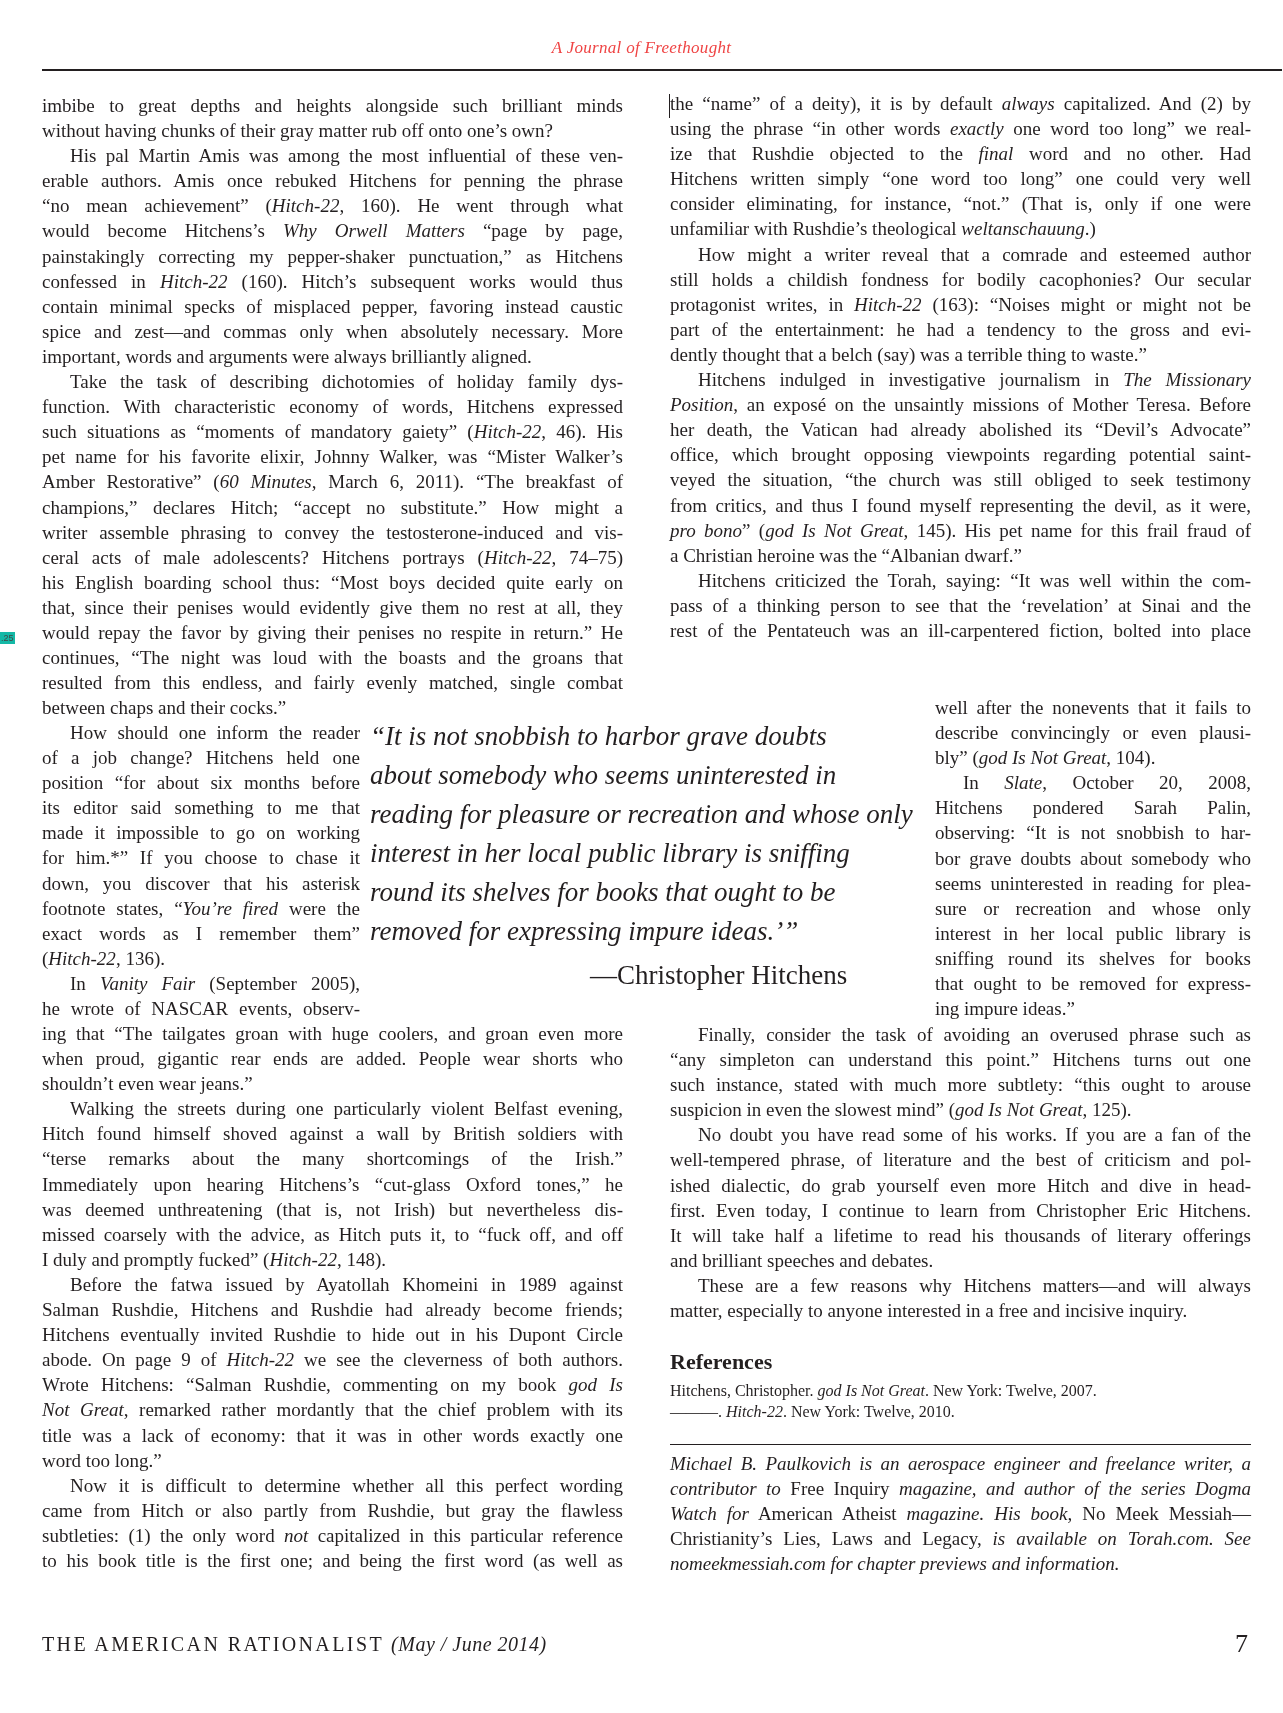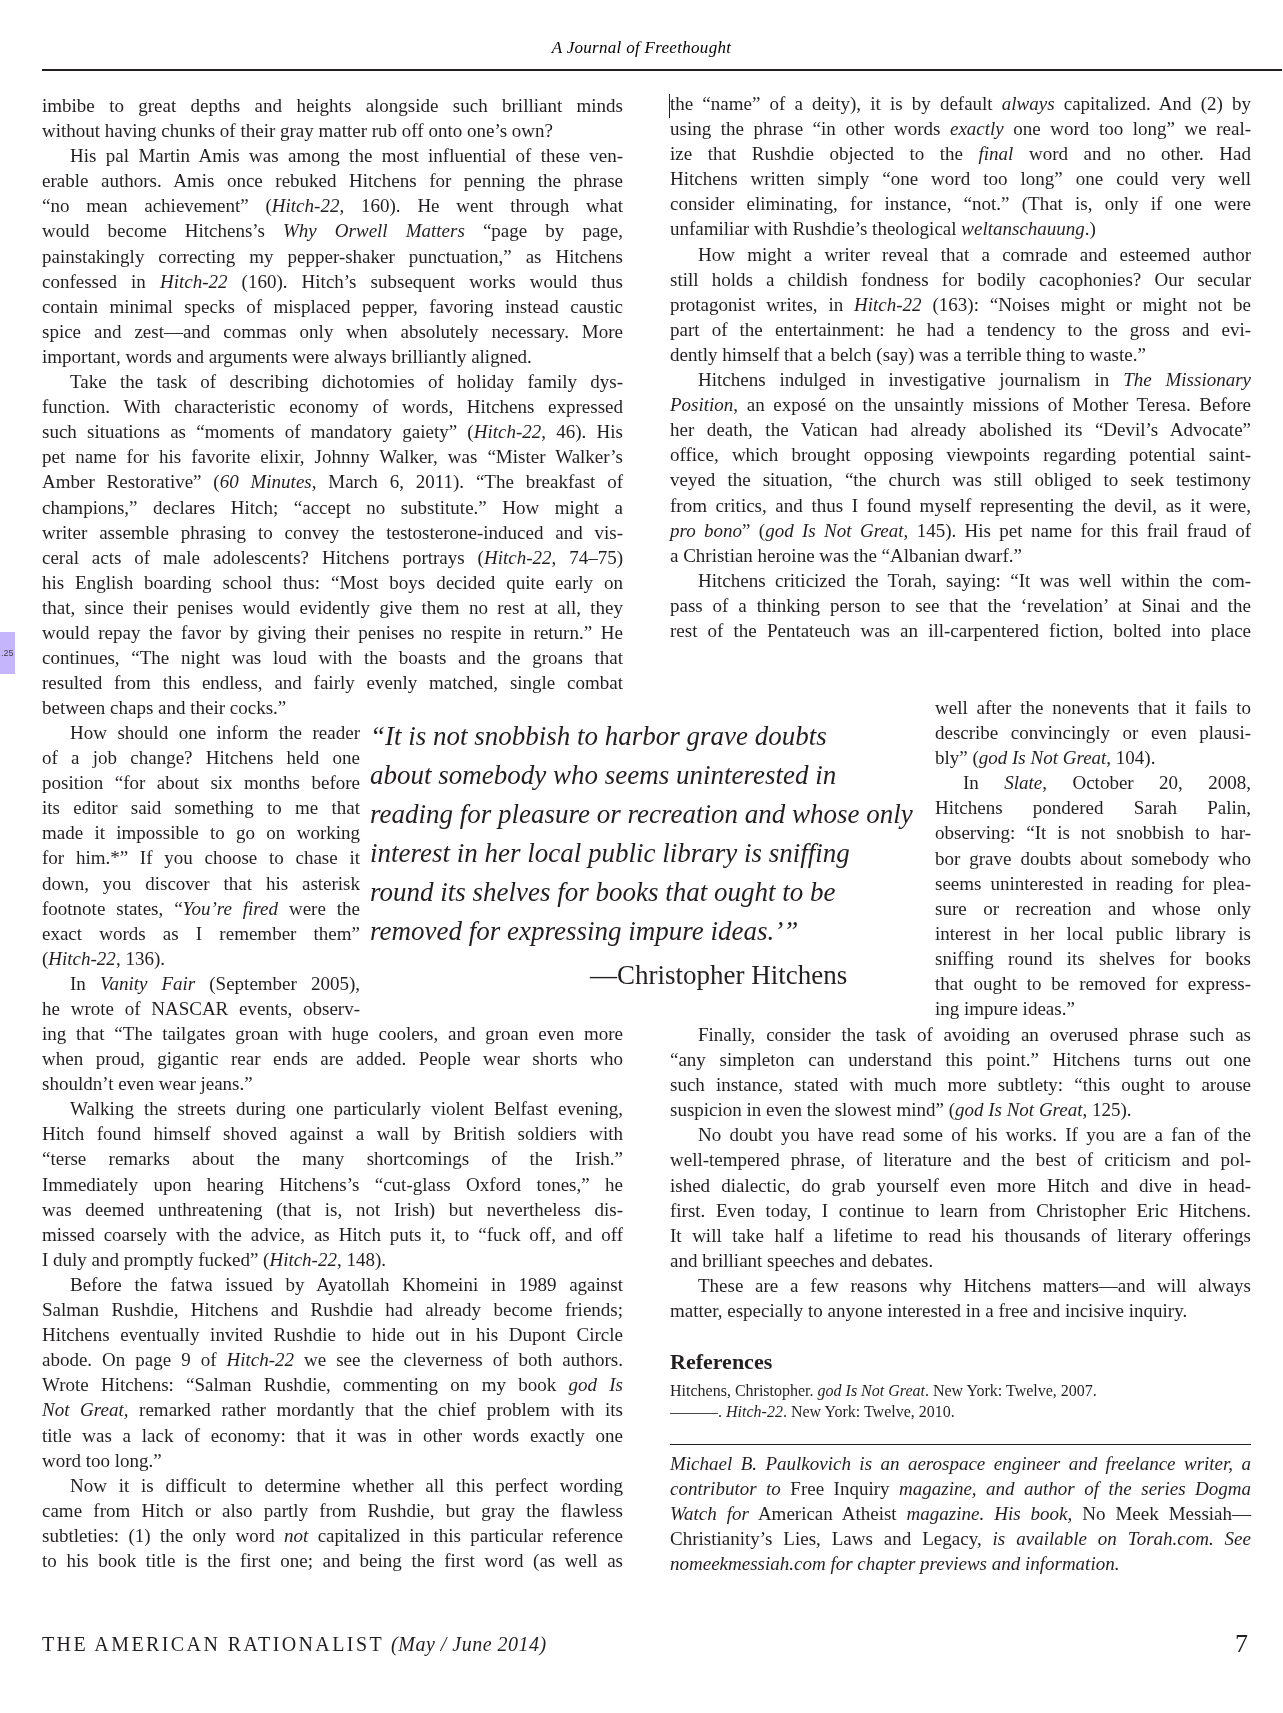--- a/index.html
+++ b/index.html
@@ -1,22 +1,22 @@
 <!DOCTYPE html>
 <html><head>
 <meta charset="utf-8">
 <style>
   html, body { margin: 0; padding: 0; background: #ffffff; }
   body { width: 1283px; height: 1713px; position: relative; overflow: hidden;
          font-family: "Liberation Serif", "DejaVu Serif", serif; color: #231f20; }
   .running-head { position: absolute; left: 0; width: 1283px; top: 38px; text-align: center;
-                  font-style: italic; font-size: 17px; letter-spacing: 0.3px; color: #000000; }
+                  font-style: italic; font-size: 17px; letter-spacing: 0.3px; color: #ef4444; }
   .head-rule { position: absolute; left: 42px; width: 1240px; top: 69px; height: 2px; background: #231f20; }
   .margin-mark { position: absolute; left: 0; top: 632px; font-family: "Liberation Sans", sans-serif;
-                 font-size: 9px; color: #444; background: #c4b5fd; padding: 16px 1px; }
+                 font-size: 9px; color: #444; background: #14b8a6; padding: 1px 1px; }
   .col { position: absolute; font-size: 19px; line-height: 25.1px; }
   .col .ln { display: block; white-space: nowrap; text-align: justify; text-align-last: justify; height: 25.1px; }
   .col .ln.last { text-align-last: left; }
   .col .ln.ind { padding-left: 28px; }
   .col-left { left: 42px; top: 93px; width: 581px; }
   .col-left-narrow { left: 42px; top: 720px; width: 318px; }
   .col-left-2 { left: 42px; top: 1021px; width: 581px; }
   .col-right { left: 670px; top: 91px; width: 581px; }
   .col-right-narrow { left: 935px; top: 695px; width: 316px; }
   .col-right-2 { left: 670px; top: 1022px; width: 581px; }
@@ -113,21 +113,21 @@
     <span class="ln">the “name” of a deity), it is by default <i>always</i> capitalized. And (2) by</span>
     <span class="ln">using the phrase “in other words <i>exactly</i> one word too long” we real-</span>
     <span class="ln">ize that Rushdie objected to the <i>final</i> word and no other. Had</span>
     <span class="ln">Hitchens written simply “one word too long” one could very well</span>
     <span class="ln">consider eliminating, for instance, “not.” (That is, only if one were</span>
     <span class="ln last">unfamiliar with Rushdie’s theological <i>weltanschauung</i>.)</span>
     <span class="ln ind">How might a writer reveal that a comrade and esteemed author</span>
     <span class="ln">still holds a childish fondness for bodily cacophonies? Our secular</span>
     <span class="ln">protagonist writes, in <i>Hitch-22</i> (163): “Noises might or might not be</span>
     <span class="ln">part of the entertainment: he had a tendency to the gross and evi-</span>
-    <span class="ln last">dently himself that a belch (say) was a terrible thing to waste.”</span>
+    <span class="ln last">dently thought that a belch (say) was a terrible thing to waste.”</span>
     <span class="ln ind">Hitchens indulged in investigative journalism in <i>The Missionary</i></span>
     <span class="ln"><i>Position</i>, an exposé on the unsaintly missions of Mother Teresa. Before</span>
     <span class="ln">her death, the Vatican had already abolished its “Devil’s Advocate”</span>
     <span class="ln">office, which brought opposing viewpoints regarding potential saint-</span>
     <span class="ln">veyed the situation, “the church was still obliged to seek testimony</span>
     <span class="ln">from critics, and thus I found myself representing the devil, as it were,</span>
     <span class="ln"><i>pro bono</i>” (<i>god Is Not Great</i>, 145). His pet name for this frail fraud of</span>
     <span class="ln last">a Christian heroine was the “Albanian dwarf.”</span>
     <span class="ln ind">Hitchens criticized the Torah, saying: “It was well within the com-</span>
     <span class="ln">pass of a thinking person to see that the ‘revelation’ at Sinai and the</span>

